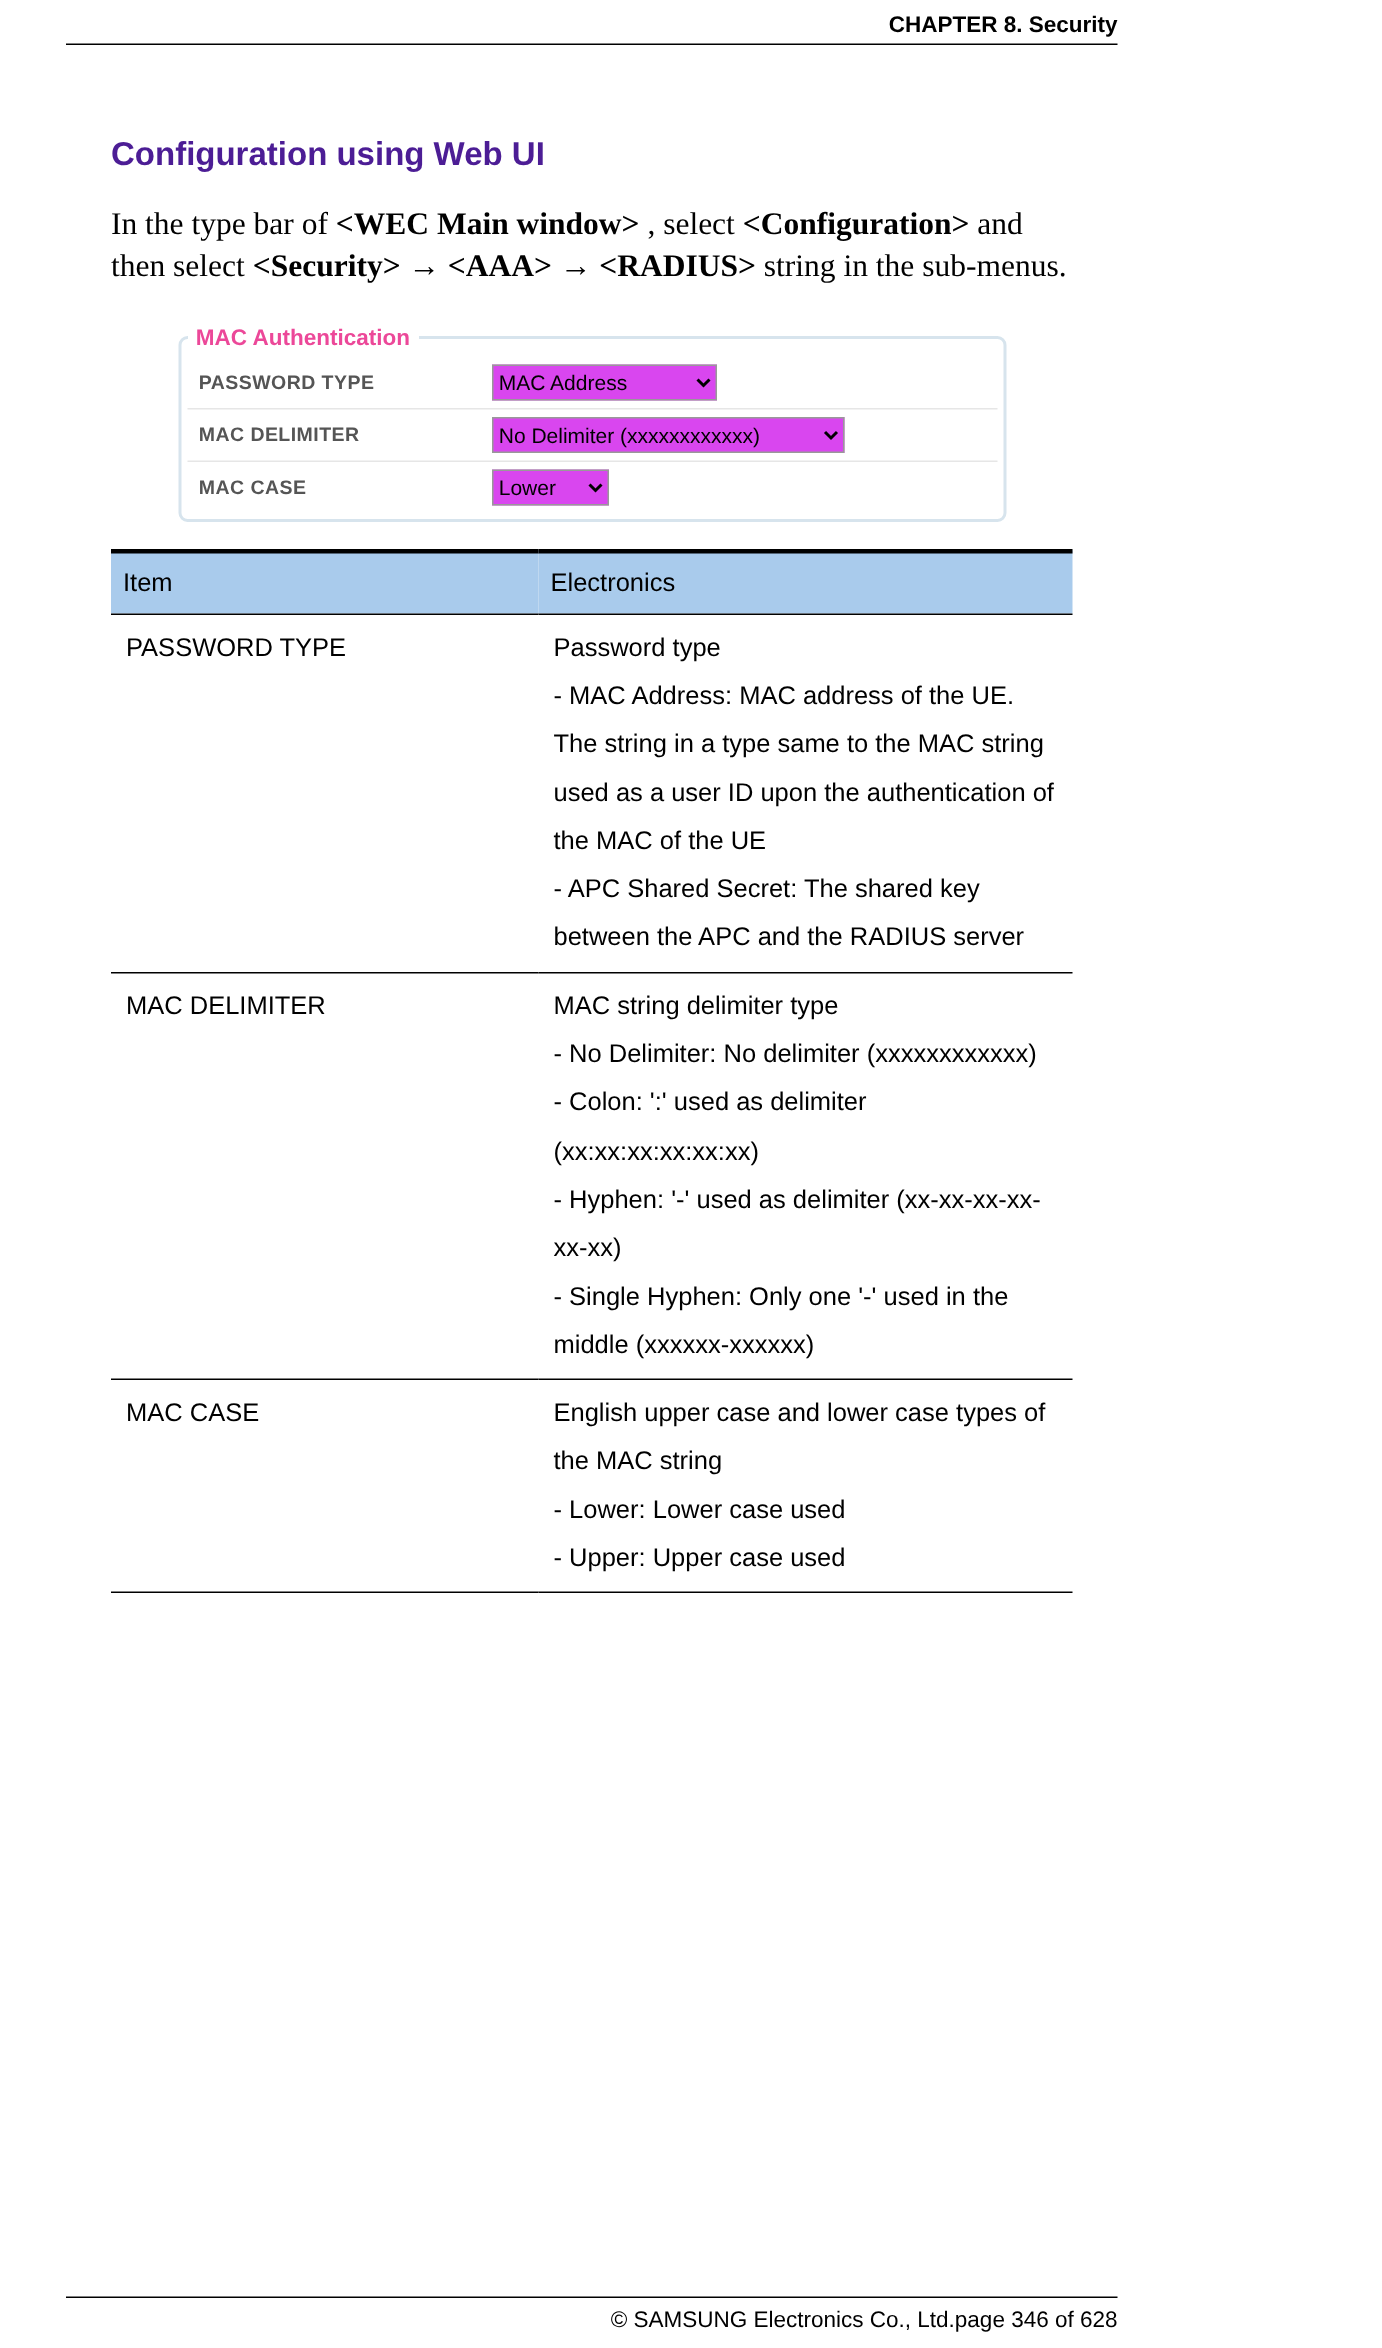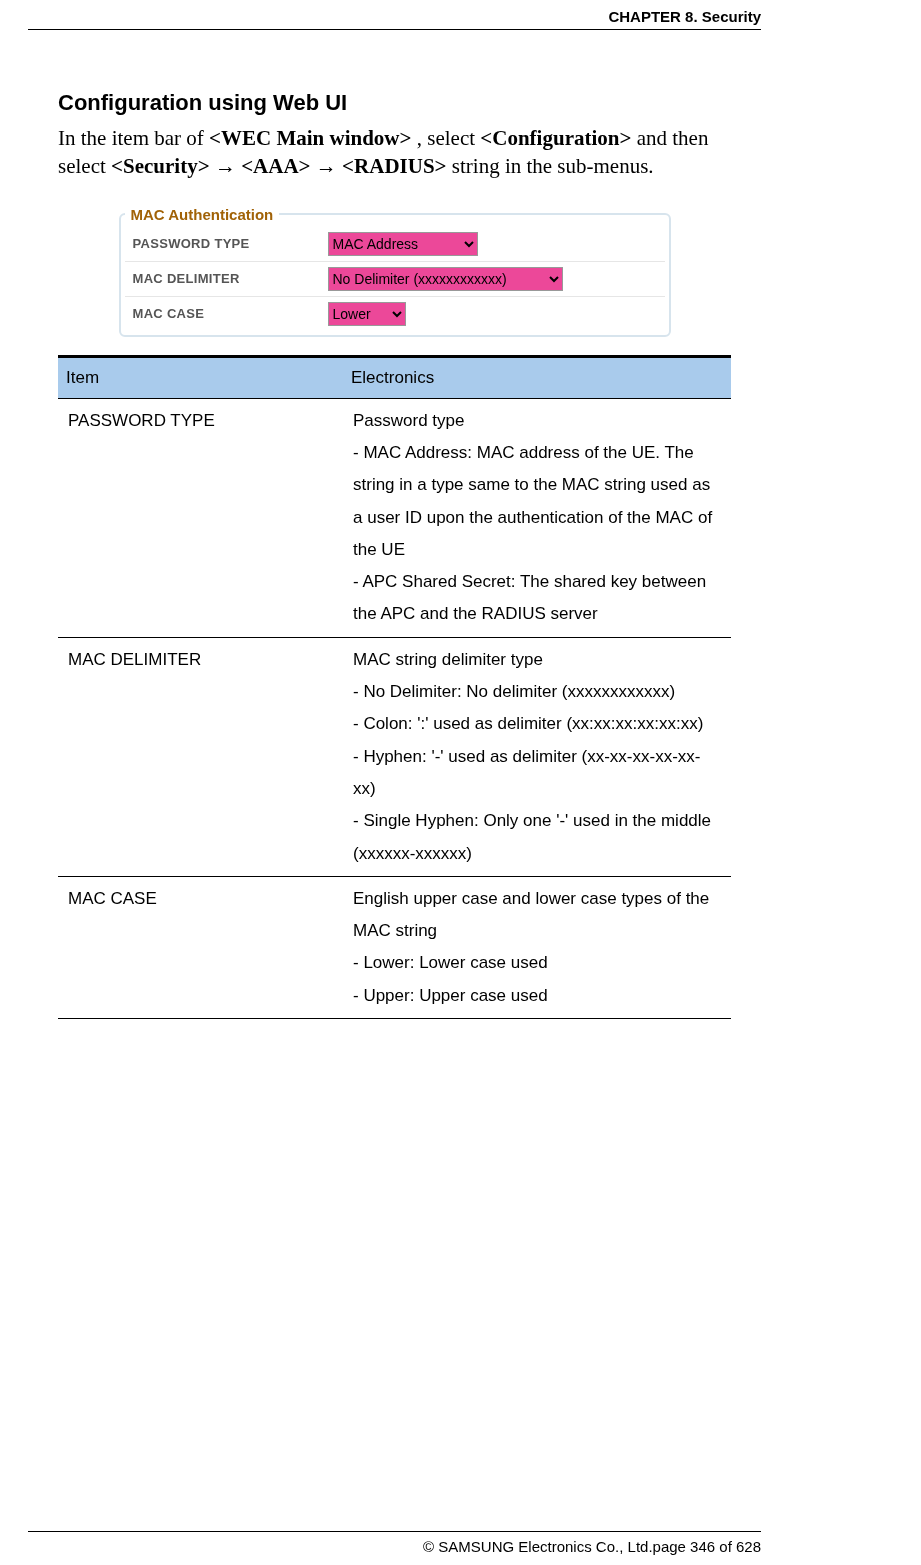--- a/index.html
+++ b/index.html
@@ -6,21 +6,21 @@
     margin: 0;
     padding: 0;
     background: #fff;
     font-family: Arial, Helvetica, sans-serif;
     color: #000;
   }
   .page {
     width: 789px;
     min-height: 1565px;
     box-sizing: border-box;
-    padding: 0 28px;
+    padding: 0 44px;
     position: relative;
     display: flex;
     flex-direction: column;
   }
   .top-header {
     text-align: right;
     font-weight: bold;
     font-size: 15px;
     padding-top: 8px;
     padding-bottom: 4px;
@@ -28,24 +28,24 @@
   .hr-top {
     border: none;
     border-top: 1.5px solid #000;
     margin: 0;
   }
   .content {
     flex: 1;
     padding: 60px 30px 0 30px;
   }
   .section-heading {
-    color: #000000;
+    color: #4c1d95;
     font-weight: bold;
     font-size: 22px;
-    margin-bottom: 8px;
+    margin-bottom: 19px;
   }
   .body-para {
     font-family: "Times New Roman", Times, serif;
     font-size: 21px;
     line-height: 1.35;
     margin: 0 0 18px 0;
   }
   .figure-wrap {
     text-align: center;
     margin: 25px 0 18px 0;
@@ -53,21 +53,21 @@
   .figure-fieldset {
     display: inline-block;
     border: 2px solid #d7e4ed;
     border-radius: 6px;
     width: 540px;
     text-align: left;
     padding: 4px;
     background: #fff;
   }
   .figure-legend {
-    color: #a16207;
+    color: #ec4899;
     font-weight: bold;
     font-size: 15px;
     padding: 0 6px;
   }
   .figure-row {
     display: flex;
     align-items: center;
     border-bottom: 1px solid #e6e6e6;
     height: 34px;
   }
@@ -76,21 +76,21 @@
     flex: 0 0 195px;
     font-weight: bold;
     font-size: 13px;
     color: #555;
     padding-left: 8px;
     letter-spacing: .3px;
   }
   .figure-select {
     font-size: 14px;
     height: 24px;
-    background: #ec4899;
+    background: #d946ef;
     border: 1px solid #999;
   }
   .figure-caption {
     font-weight: bold;
     font-size: 17px;
     margin-top: 16px;
   }
   table.desc {
     width: 100%;
     border-collapse: collapse;
@@ -132,21 +132,21 @@
 <div class="page">
 
   <div class="top-header">CHAPTER 8. Security</div>
   <hr class="hr-top">
 
   <div class="content">
 
     <div class="section-heading">Configuration using Web UI</div>
 
     <p class="body-para">
-      <span>In the item bar of </span>
+      <span>In the type bar of </span>
       <span class="strong">&lt;WEC Main window&gt;</span>
       <span>, select </span>
       <span class="strong">&lt;Configuration&gt;</span>
       <span> and then select </span>
       <span class="strong">&lt;Security&gt;</span>
       <span> → </span>
       <span class="strong">&lt;AAA&gt;</span>
       <span> → </span>
       <span class="strong">&lt;RADIUS&gt;</span>
       <span> string in the sub-menus.</span>

